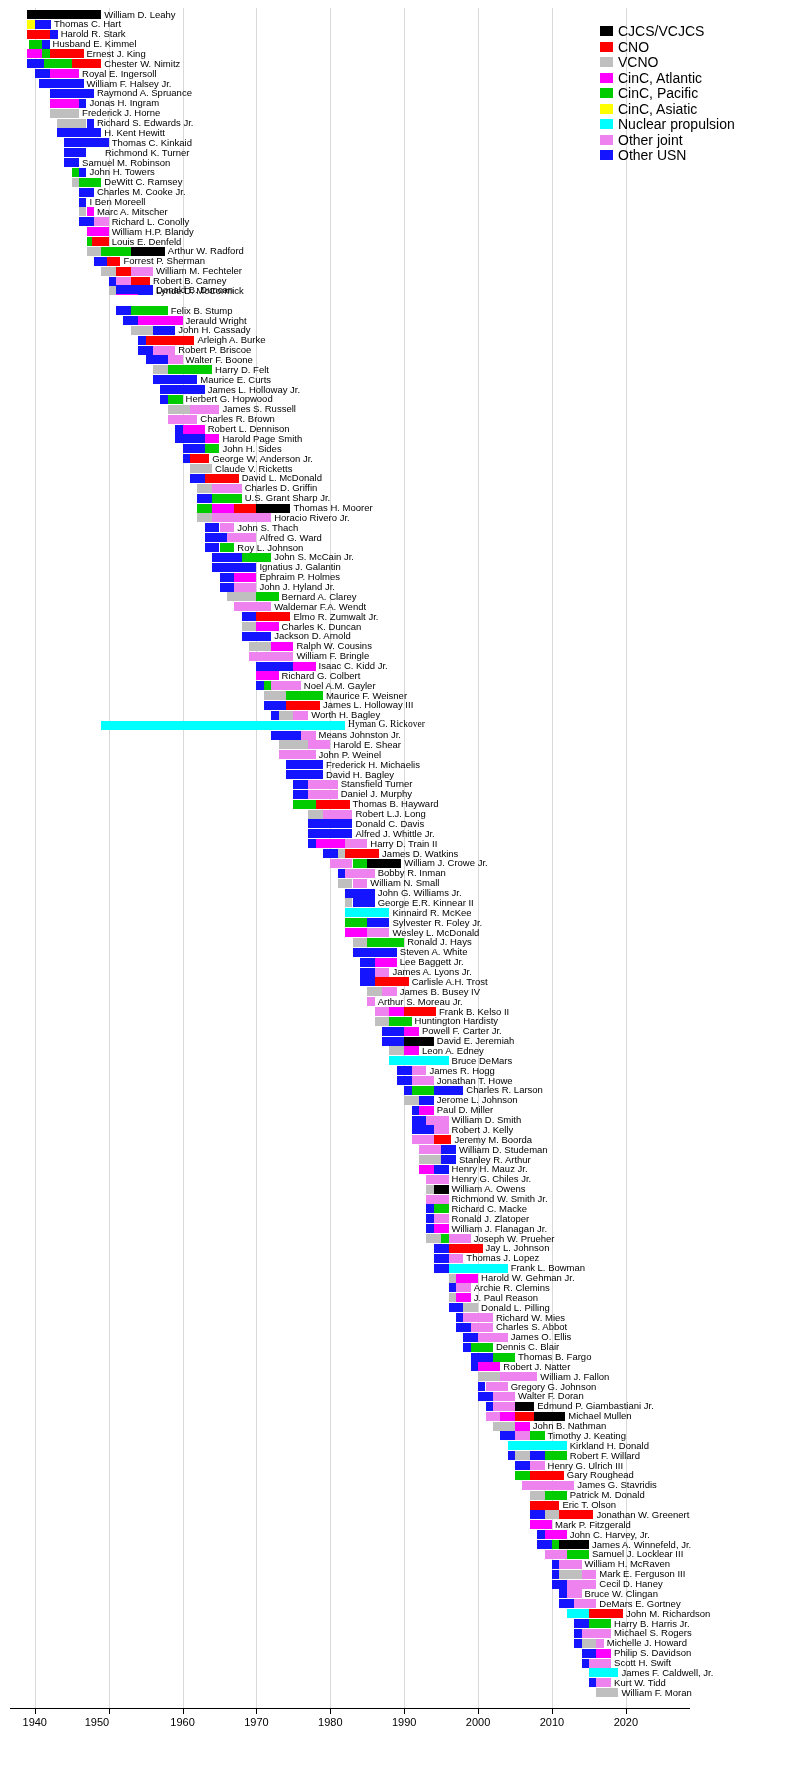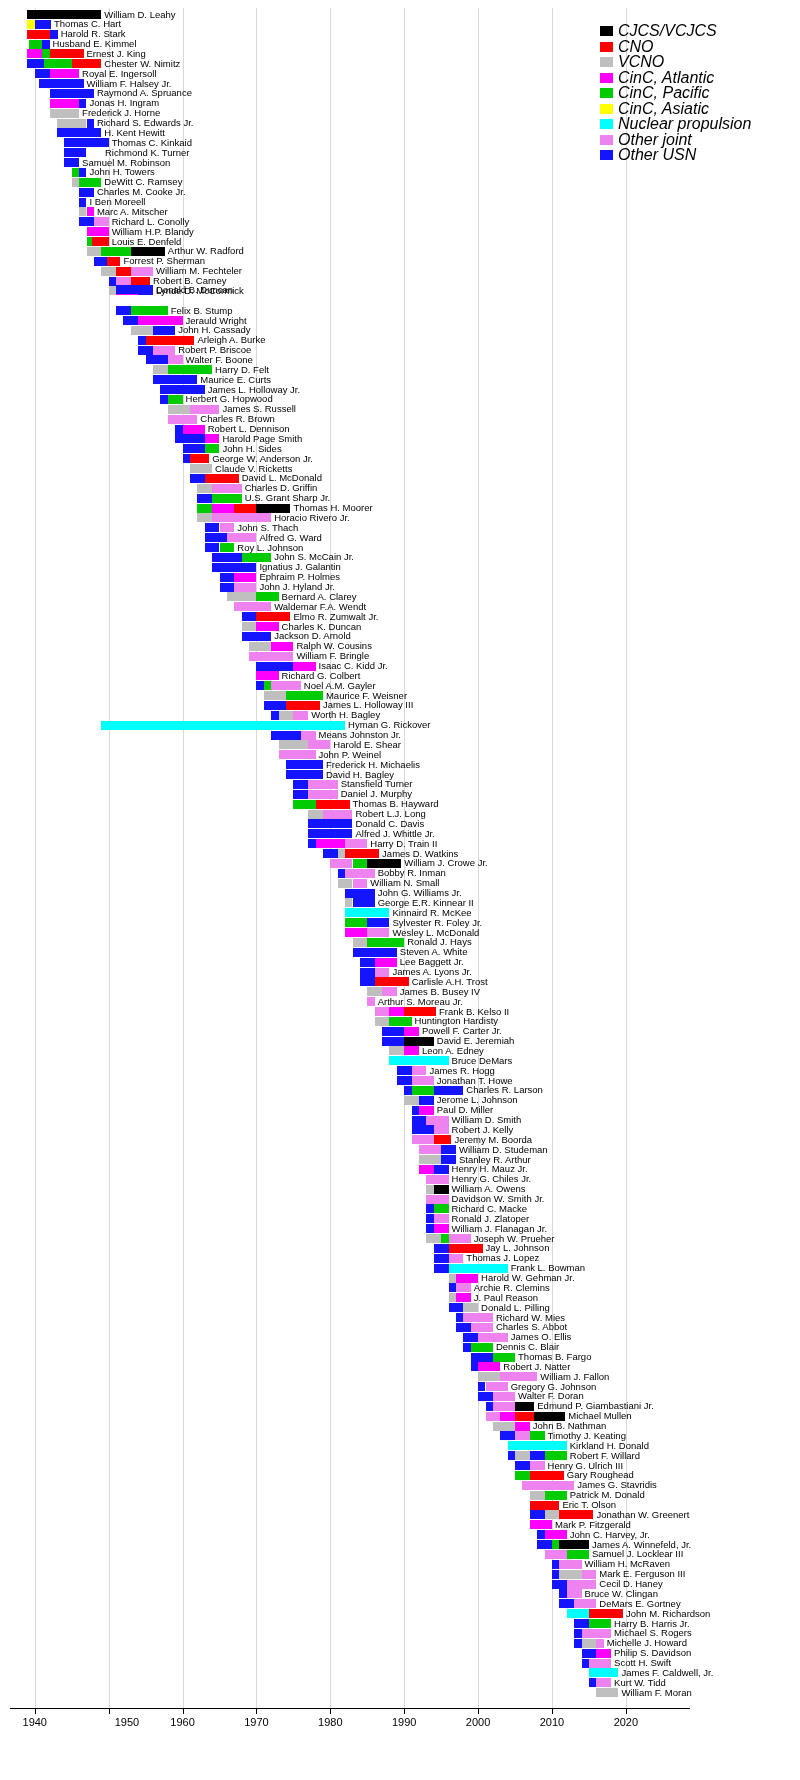--- a/index.html
+++ b/index.html
@@ -14,21 +14,21 @@
   .ticklabel{position:absolute;top:1716px;font-size:11px;color:#000;text-align:center;width:40px;}
 
   .row{position:absolute;height:9px;}
   .seg{position:absolute;top:0;height:9px;}
   .lab{position:absolute;font-size:9.5px;line-height:9px;color:#000;white-space:nowrap;top:-0.5px;}
 
   
   #legend{position:absolute;left:600px;top:24px;width:190px;}
   .lgrow{display:flex;align-items:center;height:14px;margin-bottom:1.5px;}
   .lgsw{width:13px;height:10px;margin-right:5px;flex:0 0 13px;}
-  .lgtx{font-size:16px;color:#000;white-space:nowrap;font-style:italic;}
+  .lgtx{font-size:14px;color:#000;white-space:nowrap;}
 </style>
 </head>
 <body>
 
 <div id="wrap">
 
   <div id="plot">
     <div id="gridlines">
         <div class="gridline" style="left: 34.7778px;"></div>
         <div class="gridline" style="left: 108.667px;"></div>
@@ -383,21 +383,21 @@
           <div class="seg" style="left: 263.833px; width: 22.1667px; background: rgb(20, 20, 255);"></div>
           <div class="seg" style="left: 286px; width: 33.9889px; background: rgb(255, 0, 0);"></div>
           <div class="lab" style="left: 322.989px;">James L. Holloway III</div>
         </div>
         <div class="row" style="top: 710.865px; left: 0px; width: 800px;">
           <div class="seg" style="left: 271.222px; width: 7.38889px; background: rgb(20, 20, 255);"></div>
           <div class="seg" style="left: 278.611px; width: 14.7778px; background: rgb(191, 191, 191);"></div>
           <div class="seg" style="left: 293.389px; width: 14.7778px; background: rgb(238, 130, 238);"></div>
           <div class="lab" style="left: 311.167px;">Worth H. Bagley</div>
         </div>
-        <div class="row" style="top: 720.737px; left: 0px; width: 800px;">
+        <div class="row" style="top: 720.737px; left: 0px; width: 800px; font-family: Liberation Serif, serif;">
           <div class="seg" style="left: 101.278px; width: 243.833px; background: rgb(0, 255, 255);"></div>
           <div class="lab" style="left: 348.111px;">Hyman G. Rickover</div>
         </div>
         <div class="row" style="top: 730.608px; left: 0px; width: 800px;">
           <div class="seg" style="left: 271.222px; width: 29.5556px; background: rgb(20, 20, 255);"></div>
           <div class="seg" style="left: 300.778px; width: 14.7778px; background: rgb(238, 130, 238);"></div>
           <div class="lab" style="left: 318.556px;">Means Johnston Jr.</div>
         </div>
         <div class="row" style="top: 740.48px; left: 0px; width: 800px;">
           <div class="seg" style="left: 278.611px; width: 29.5556px; background: rgb(191, 191, 191);"></div>
@@ -618,21 +618,21 @@
           <div class="seg" style="left: 426.389px; width: 22.1667px; background: rgb(238, 130, 238);"></div>
           <div class="lab" style="left: 451.556px;">Henry G. Chiles Jr.</div>
         </div>
         <div class="row" style="top: 1184.69px; left: 0px; width: 800px;">
           <div class="seg" style="left: 426.389px; width: 7.38889px; background: rgb(191, 191, 191);"></div>
           <div class="seg" style="left: 433.778px; width: 14.7778px; background: rgb(0, 0, 0);"></div>
           <div class="lab" style="left: 451.556px;">William A. Owens</div>
         </div>
         <div class="row" style="top: 1194.56px; left: 0px; width: 800px;">
           <div class="seg" style="left: 426.389px; width: 22.1667px; background: rgb(238, 130, 238);"></div>
-          <div class="lab" style="left: 451.556px;">Davidson W. Smith Jr.</div>
+          <div class="lab" style="left: 451.556px;">Richmond W. Smith Jr.</div>
         </div>
         <div class="row" style="top: 1204.43px; left: 0px; width: 800px;">
           <div class="seg" style="left: 426.389px; width: 7.38889px; background: rgb(20, 20, 255);"></div>
           <div class="seg" style="left: 433.778px; width: 14.7778px; background: rgb(0, 204, 0);"></div>
           <div class="lab" style="left: 451.556px;">Richard C. Macke</div>
         </div>
         <div class="row" style="top: 1214.3px; left: 0px; width: 724px;">
           <div class="seg" style="left: 426.389px; width: 7.38889px; background: rgb(20, 20, 255);"></div>
           <div class="seg" style="left: 433.778px; width: 14.7778px; background: rgb(238, 130, 238);"></div>
           <div class="lab" style="left: 451.556px;">Ronald J. Zlatoper</div>
@@ -883,21 +883,21 @@
         <div class="row" style="top: 1688.13px; left: 0px; width: 800px;">
           <div class="seg" style="left: 596.333px; width: 22.1667px; background: rgb(191, 191, 191);"></div>
           <div class="lab" style="left: 621.5px;">William F. Moran</div>
         </div>
       </div>
     <div class="axis-line"></div>
     <div id="ticks">
         <div class="tick" style="left: 34.7778px;"></div>
         <div class="ticklabel" style="left: 14.7778px;">1940</div>
         <div class="tick" style="left: 108.667px;"></div>
-        <div class="ticklabel" style="left: 107px; text-align: center;">1950</div>
+        <div class="ticklabel" style="left: 77px; text-align: center;">1950</div>
         <div class="tick" style="left: 182.556px;"></div>
         <div class="ticklabel" style="left: 162.556px;">1960</div>
         <div class="tick" style="left: 256.444px;"></div>
         <div class="ticklabel" style="left: 236.444px;">1970</div>
         <div class="tick" style="left: 330.333px;"></div>
         <div class="ticklabel" style="left: 310.333px;">1980</div>
         <div class="tick" style="left: 404.222px;"></div>
         <div class="ticklabel" style="left: 384.222px;">1990</div>
         <div class="tick" style="left: 478.111px;"></div>
         <div class="ticklabel" style="left: 458.111px;">2000</div>

